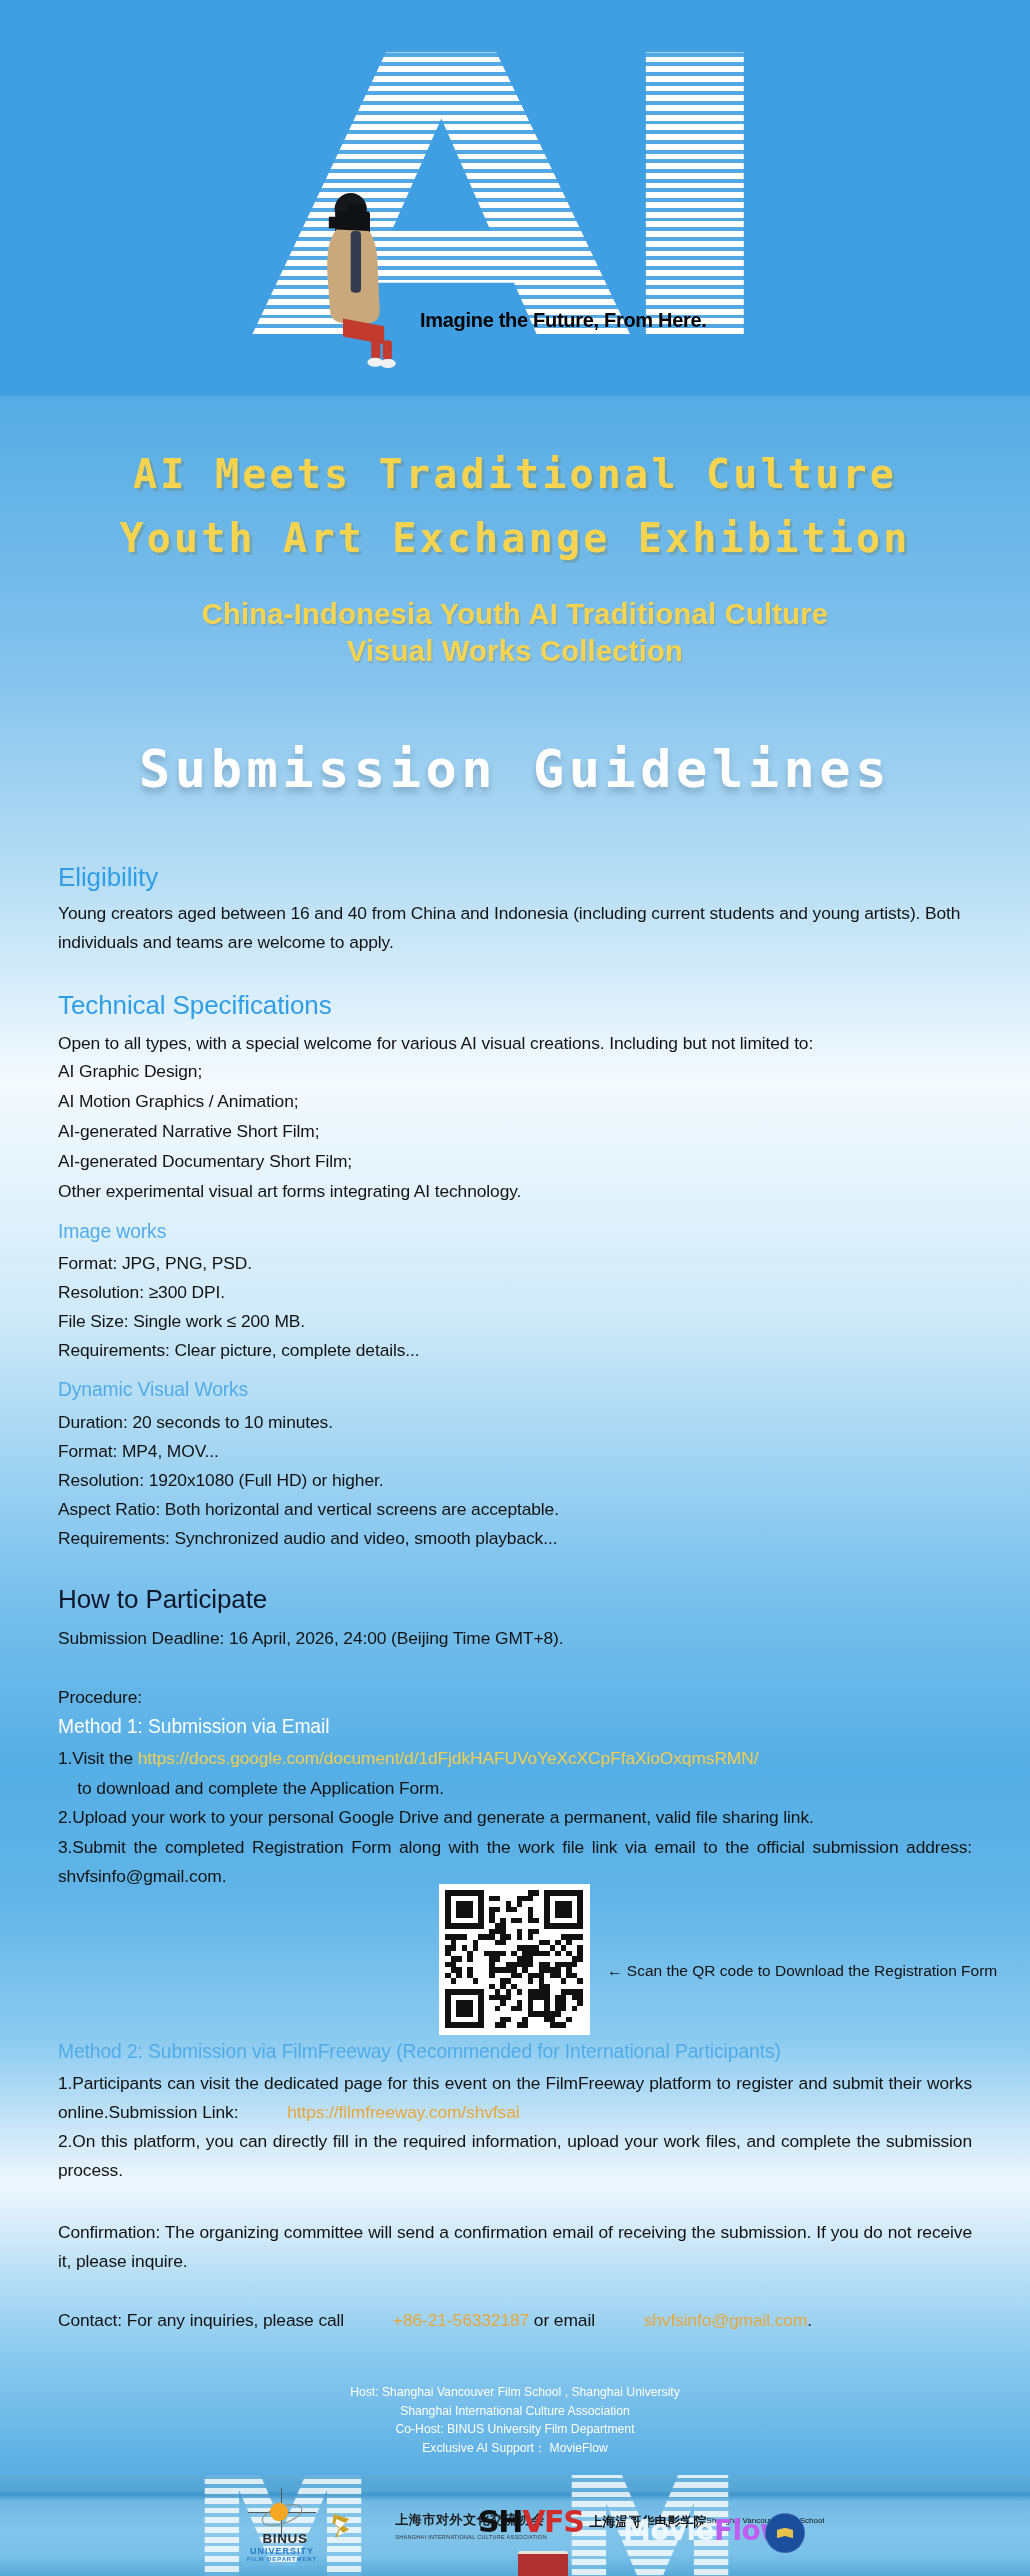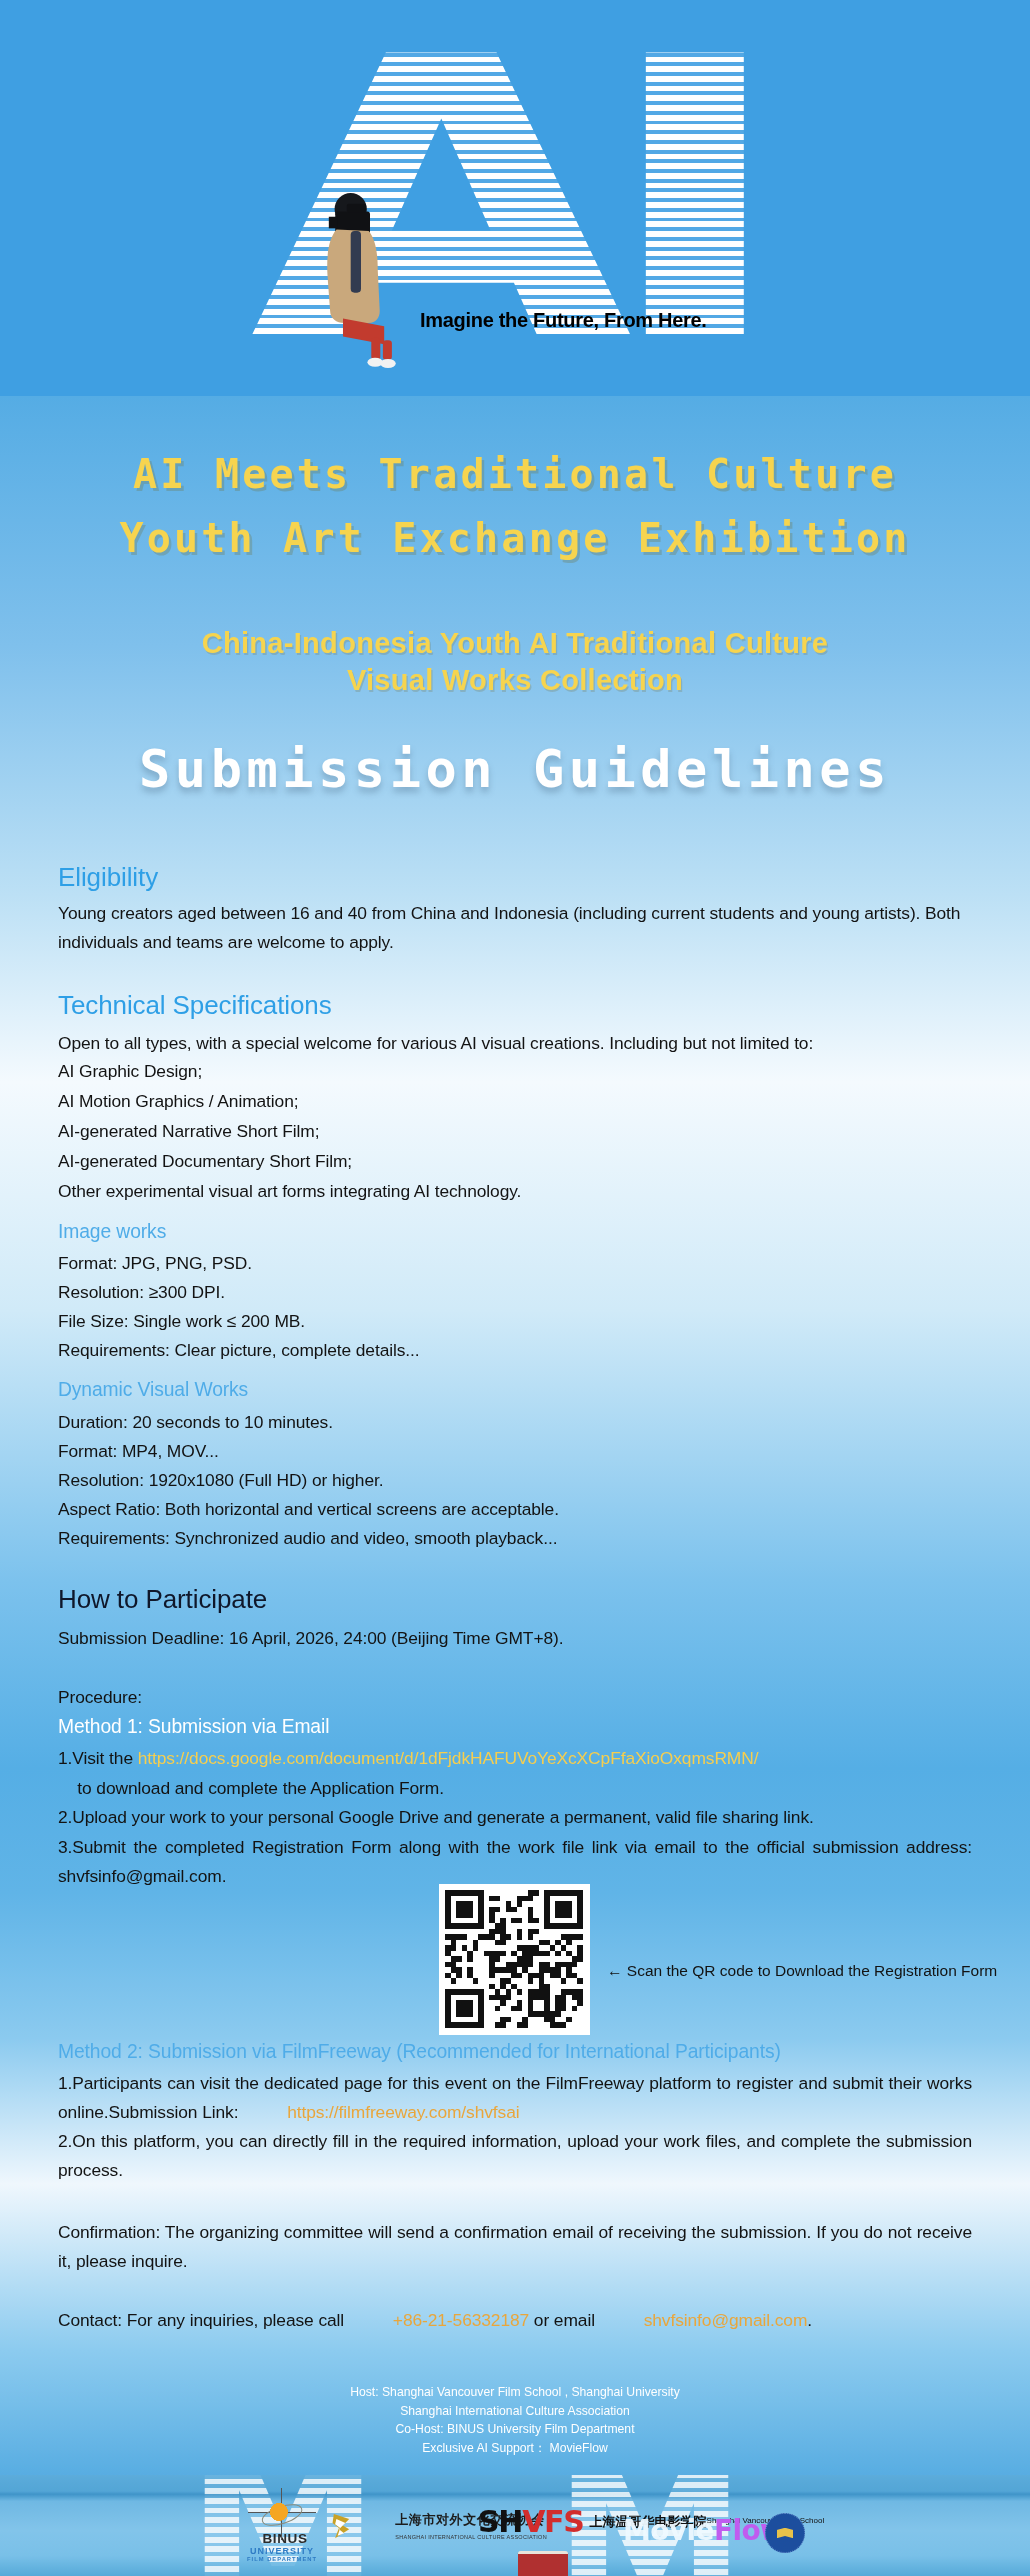--- a/index.html
+++ b/index.html
@@ -38,21 +38,20 @@
   .pix{font-family:"DejaVu Sans Mono",monospace; font-weight:bold;}
   .title-line{
     position:absolute; left:0; width:1030px; text-align:center;
     font-size:40px; letter-spacing:3.2px; color:#F6D44F;
     text-shadow:2.6px 3.2px 0 rgba(110,125,95,0.35);
   }
   .subtitle-line{
     position:absolute; left:0; width:1030px; text-align:center;
     font-size:29px; font-weight:bold; color:#F6D44F; letter-spacing:0.3px;
     text-shadow:1.3px 1.9px 0 rgba(120,130,100,0.30);
-    margin-top:29px;
   }
   .guidelines{
     position:absolute; left:0; width:1030px; text-align:center;
     font-size:52px; letter-spacing:4.5px; color:#ffffff;
     text-shadow:0 5.2px 6.4px rgba(70,100,130,0.35);
   }
   
   .line,.par{position:absolute; left:58px; width:914px; font-size:17.4px;
     line-height:29px; color:#131313; letter-spacing:-0.1px;}
   .justify{text-align:justify;}

